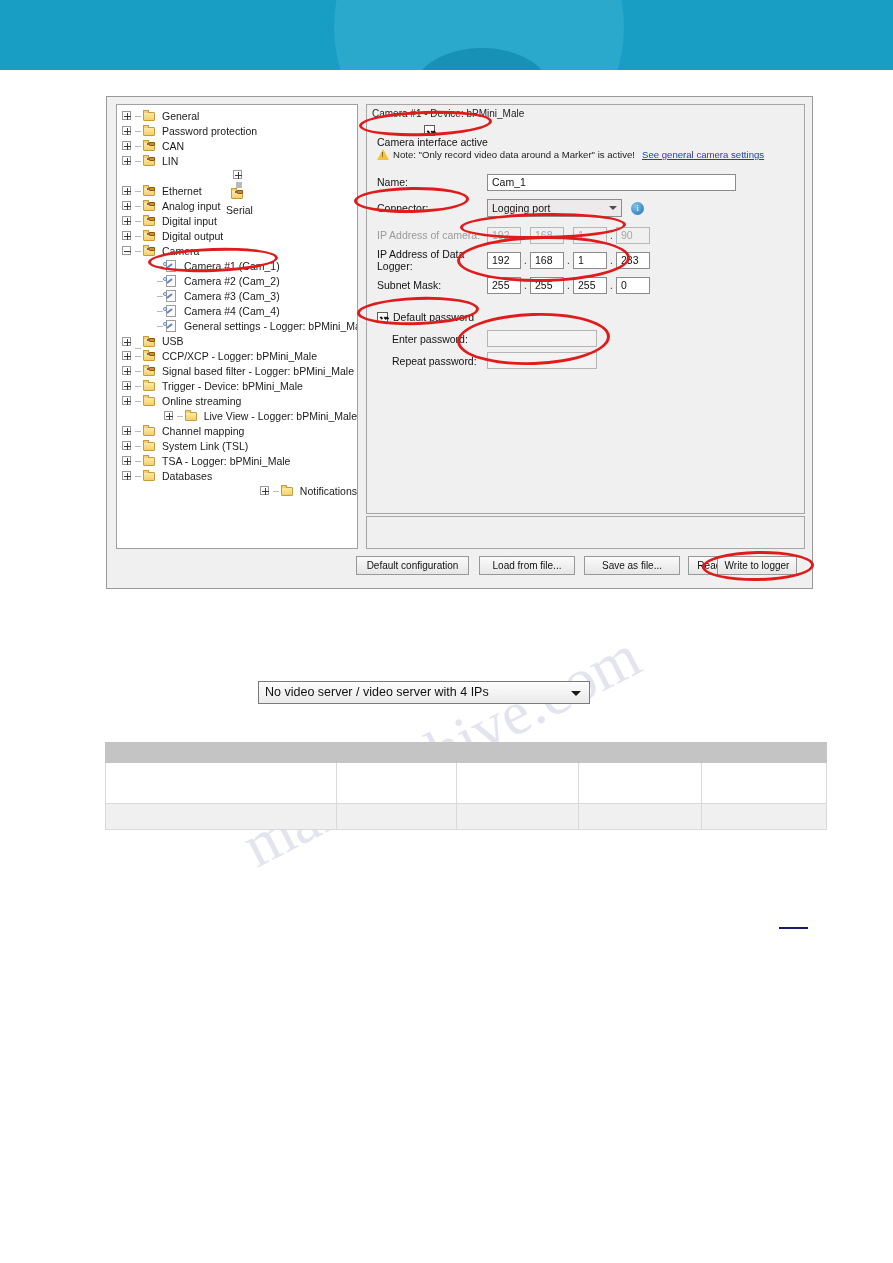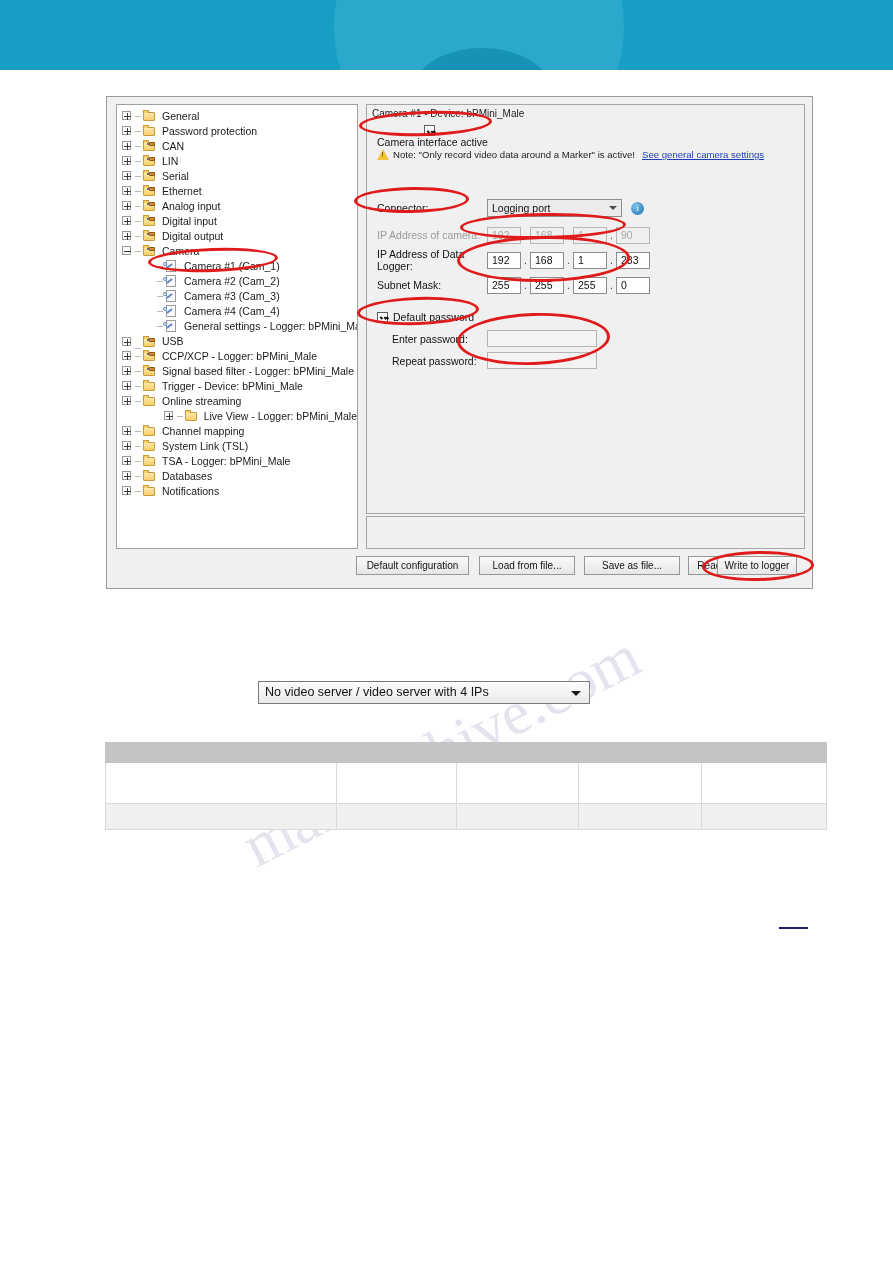--- a/index.html
+++ b/index.html
@@ -185,21 +185,21 @@
         <div class="tnode" style="padding-left: 0px;">
           <span class="exp plus">
             <i></i>
           </span>
           <span class="dash"></span>
           <span class="ico folder plug">
             <span class="pl"></span>
           </span>
           <span class="lbl">LIN</span>
         </div>
-        <div class="tnode" style="padding-left: 0px;">
+        <div class="tnode" style="padding-left: 0px; flex-direction: column;">
           <span class="exp plus">
             <i></i>
           </span>
           <span class="dash"></span>
           <span class="ico folder plug">
             <span class="pl"></span>
           </span>
           <span class="lbl">Serial</span>
         </div>
         <div class="tnode" style="padding-left: 0px;">
@@ -376,21 +376,21 @@
           <span class="lbl">TSA - Logger: bPMini_Male</span>
         </div>
         <div class="tnode" style="padding-left: 0px;">
           <span class="exp plus">
             <i></i>
           </span>
           <span class="dash"></span>
           <span class="ico folder"></span>
           <span class="lbl">Databases</span>
         </div>
-        <div class="tnode" style="padding-left: 0px;">
+        <div class="tnode" style="padding-left: 0px; justify-content: flex-end;">
           <span class="exp plus">
             <i></i>
           </span>
           <span class="dash"></span>
           <span class="ico folder"></span>
           <span class="lbl">Notifications</span>
         </div>
       </div>
 
     <div id="settings">
@@ -401,20 +401,24 @@
         <span class="cb on"></span>
         <span>Camera interface active</span>
       </div>
 
       <div class="noterow">
         <span class="warn"></span>
         <span>Note: "Only record video data around a Marker" is active!</span>
         <span class="lnk">See general camera settings</span>
       </div>
 
+      <div class="frow" style="top:68px;">
+        <span class="flab">Name:</span>
+        <span class="tbox" style="width:249px;">Cam_1</span>
+      </div>
 
       <div class="frow" style="top:94px;">
         <span class="flab">Connector:</span>
         <span class="combo">
           <span>Logging port</span>
           <span class="arw"></span>
         </span>
         <span class="infoi"></span>
       </div>
 

